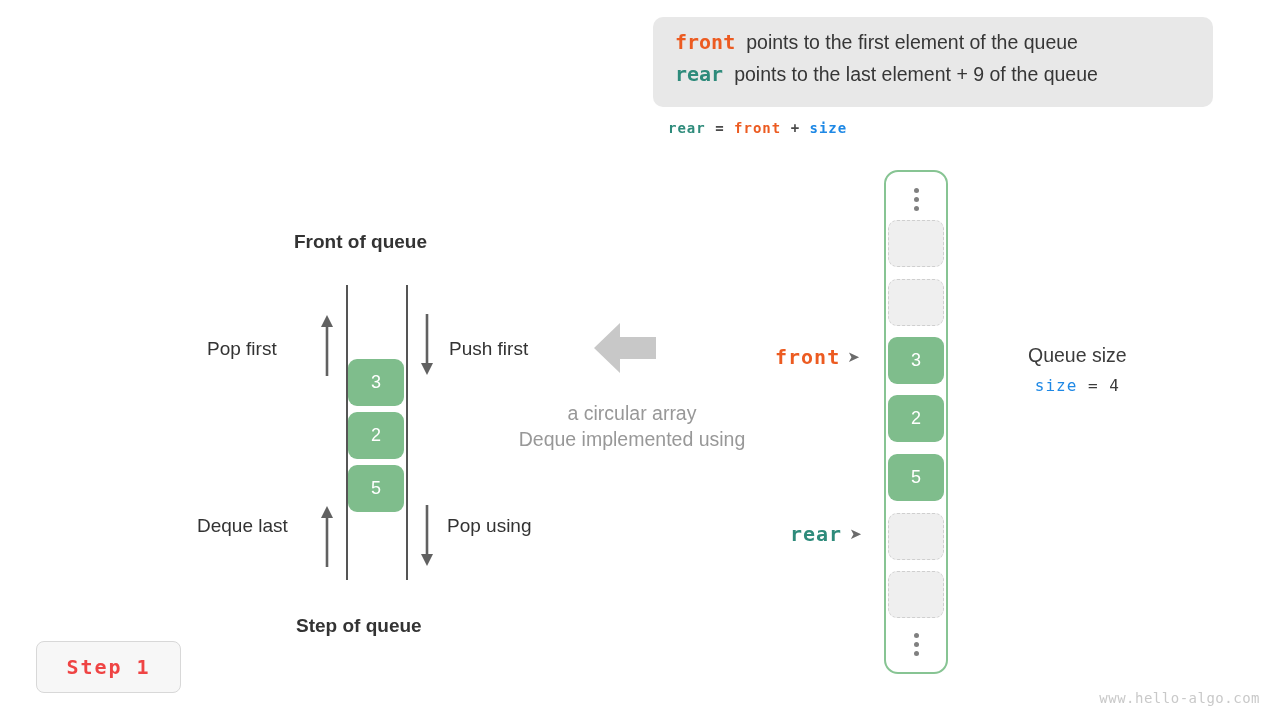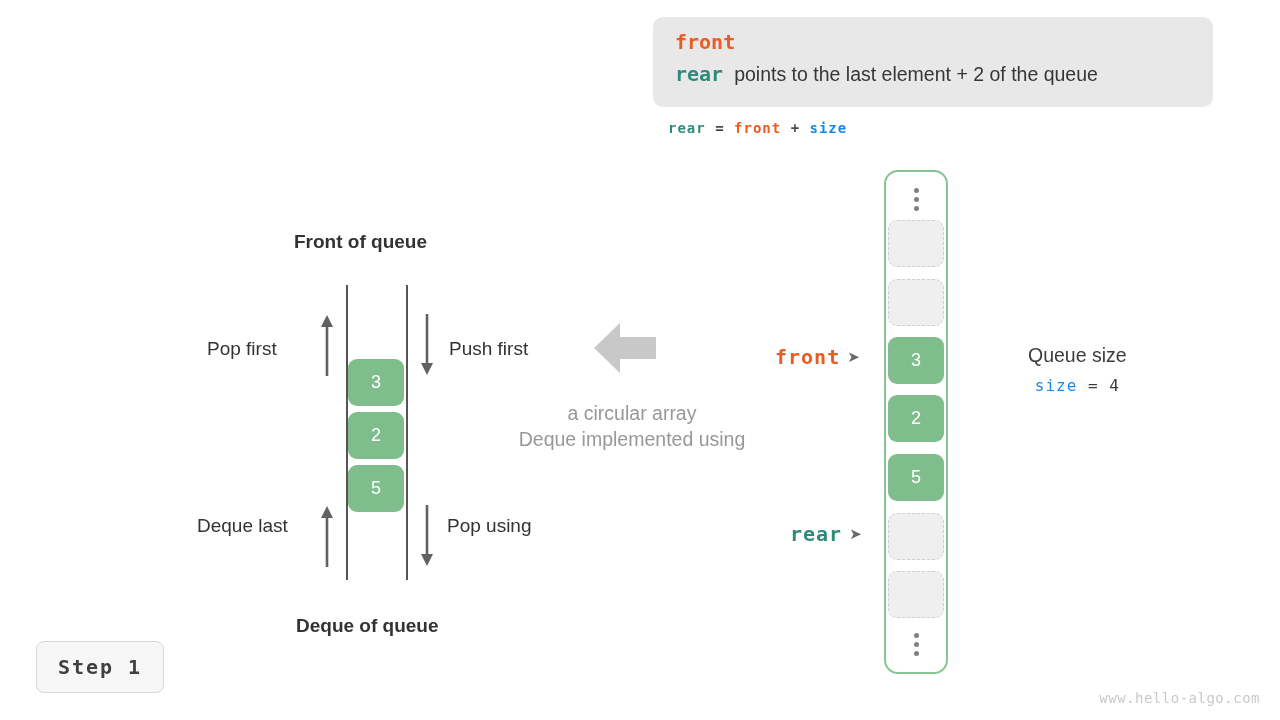--- a/index.html
+++ b/index.html
@@ -231,58 +231,59 @@
     font-size: 16px;
     letter-spacing: 1px;
   }
   #size-note .size-kw { color: #1e88e5; }
   #size-note .size-val { color: #3c3c3c; }
 
   
   #step-badge {
     left: 36px;
     top: 641px;
-    width: 128px;
+    width: 145px;
     height: 52px;
     background: #f7f7f7;
     border: 1.5px solid #d8d8d8;
     border-radius: 8px;
     box-sizing: border-box;
     display: flex;
     align-items: center;
     justify-content: center;
     font-family: "DejaVu Sans Mono", "Liberation Mono", monospace;
     font-weight: bold;
     font-size: 20px;
     letter-spacing: 2px;
-    color: #404040;
+    color: #ef4444;
   }
 
   
   #watermark {
     right: 20px;
     bottom: 14px;
     font-family: "DejaVu Sans Mono", "Liberation Mono", monospace;
     font-size: 14px;
     color: #c9c9c9;
     letter-spacing: 0.5px;
   }
 </style>
 </head>
 <body>
 
 <div id="canvas">
 
   <div id="legend-box" class="abs">
     <div class="legend-row">
       <span class="legend-kw front nowrap">front</span>
+      <span class="legend-desc nowrap">points to the first element of the queue</span>
     </div>
     <div class="legend-row">
       <span class="legend-kw rear nowrap">rear</span>
-      <span class="legend-desc nowrap">points to the last element + 2 of the queue</span>
+      <span class="legend-desc nowrap">points to the last element + 9 of the queue</span>
     </div>
   </div>
 
   <div id="formula" class="abs mono nowrap">
     <span class="t-rear">rear</span>
     <span class="t-op">=</span>
     <span class="t-front">front</span>
     <span class="t-op">+</span>
     <span class="t-size">size</span>
   </div>
@@ -325,21 +326,21 @@
   <div id="deque-cell-0" class="abs deque-cell">
     <span>3</span>
   </div>
   <div id="deque-cell-1" class="abs deque-cell">
     <span>2</span>
   </div>
   <div id="deque-cell-2" class="abs deque-cell">
     <span>5</span>
   </div>
 
-  <div id="label-rear-of-queue" class="abs nowrap">Deque of queue</div>
+  <div id="label-rear-of-queue" class="abs nowrap">Step of queue</div>
 
   <div id="big-arrow" class="abs">
     <svg width="62" height="52" viewBox="0 0 62 52">
       <path d="M0 26 L26 1 L26 15 L62 15 L62 37 L26 37 L26 51 Z" fill="#c8c8c8"></path>
     </svg>
   </div>
 
   <div id="caption" class="abs">
     <div>a circular array</div>
     <div>Deque implemented using</div>

